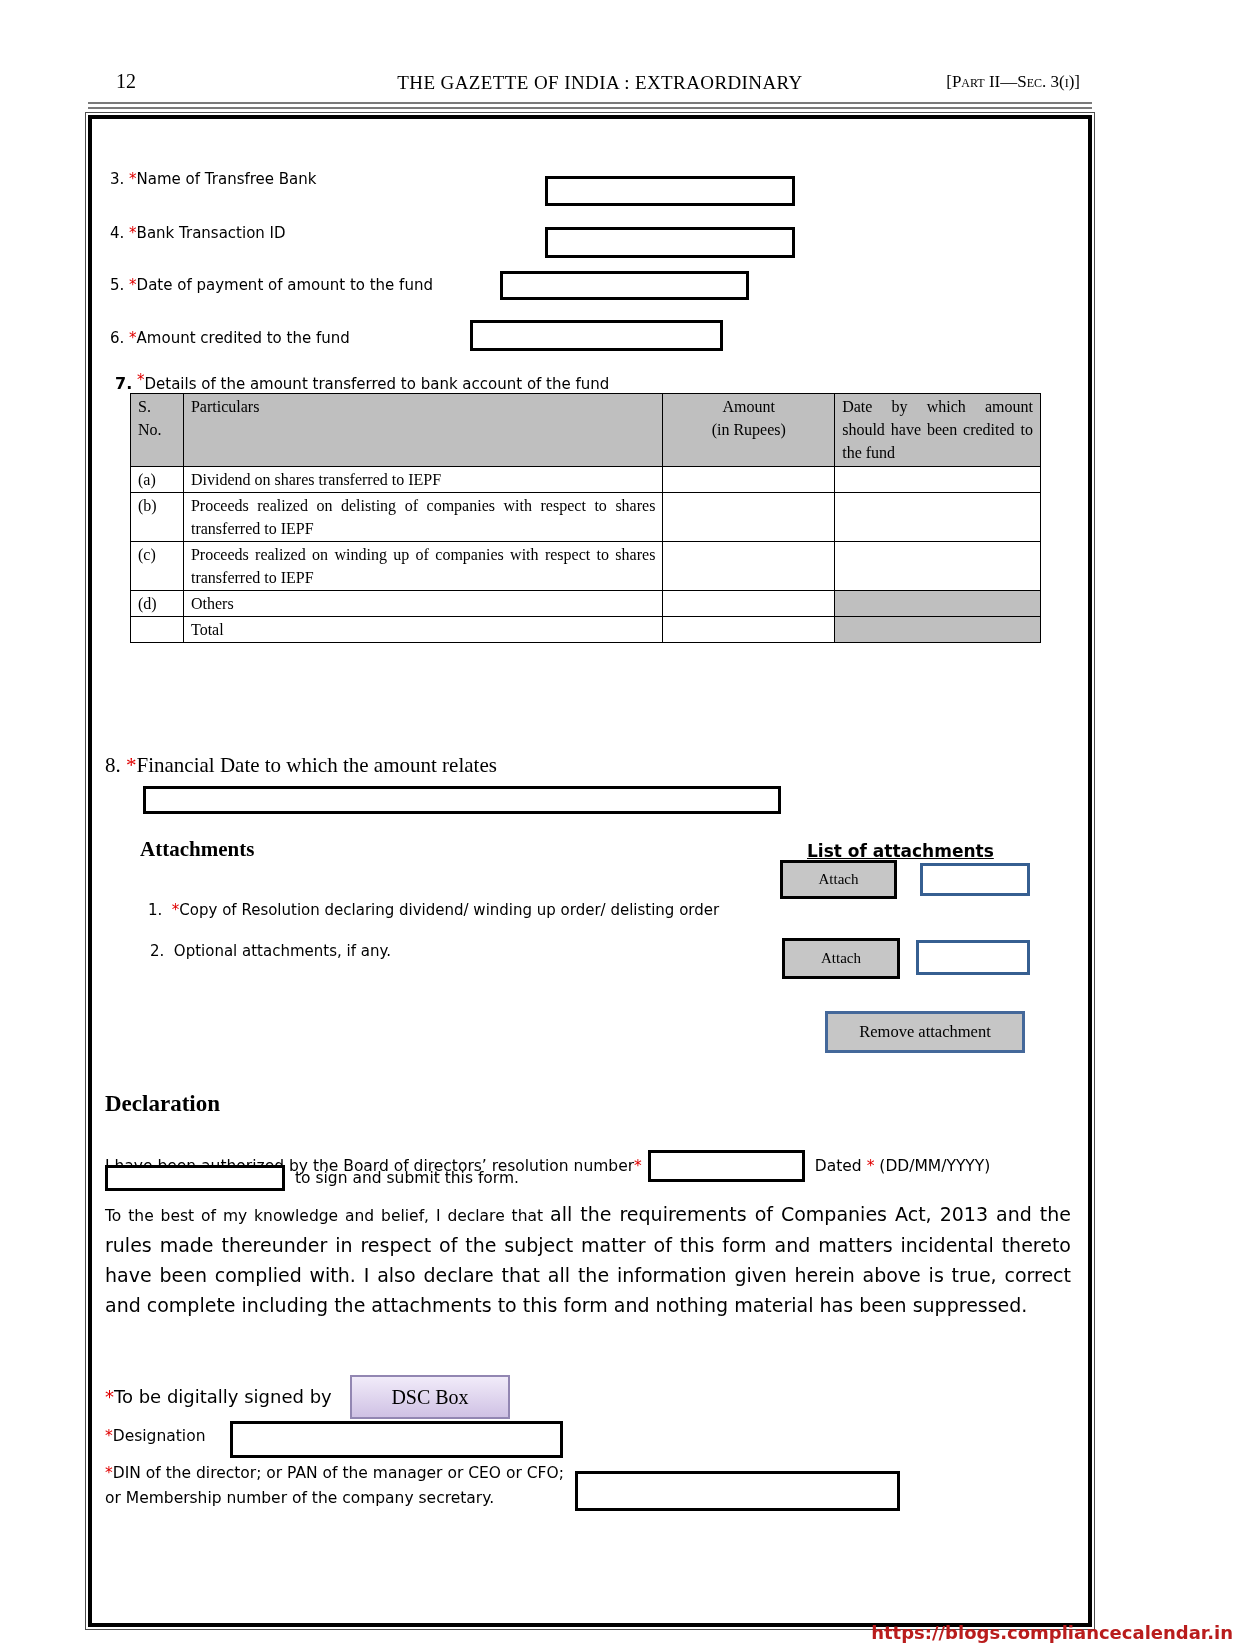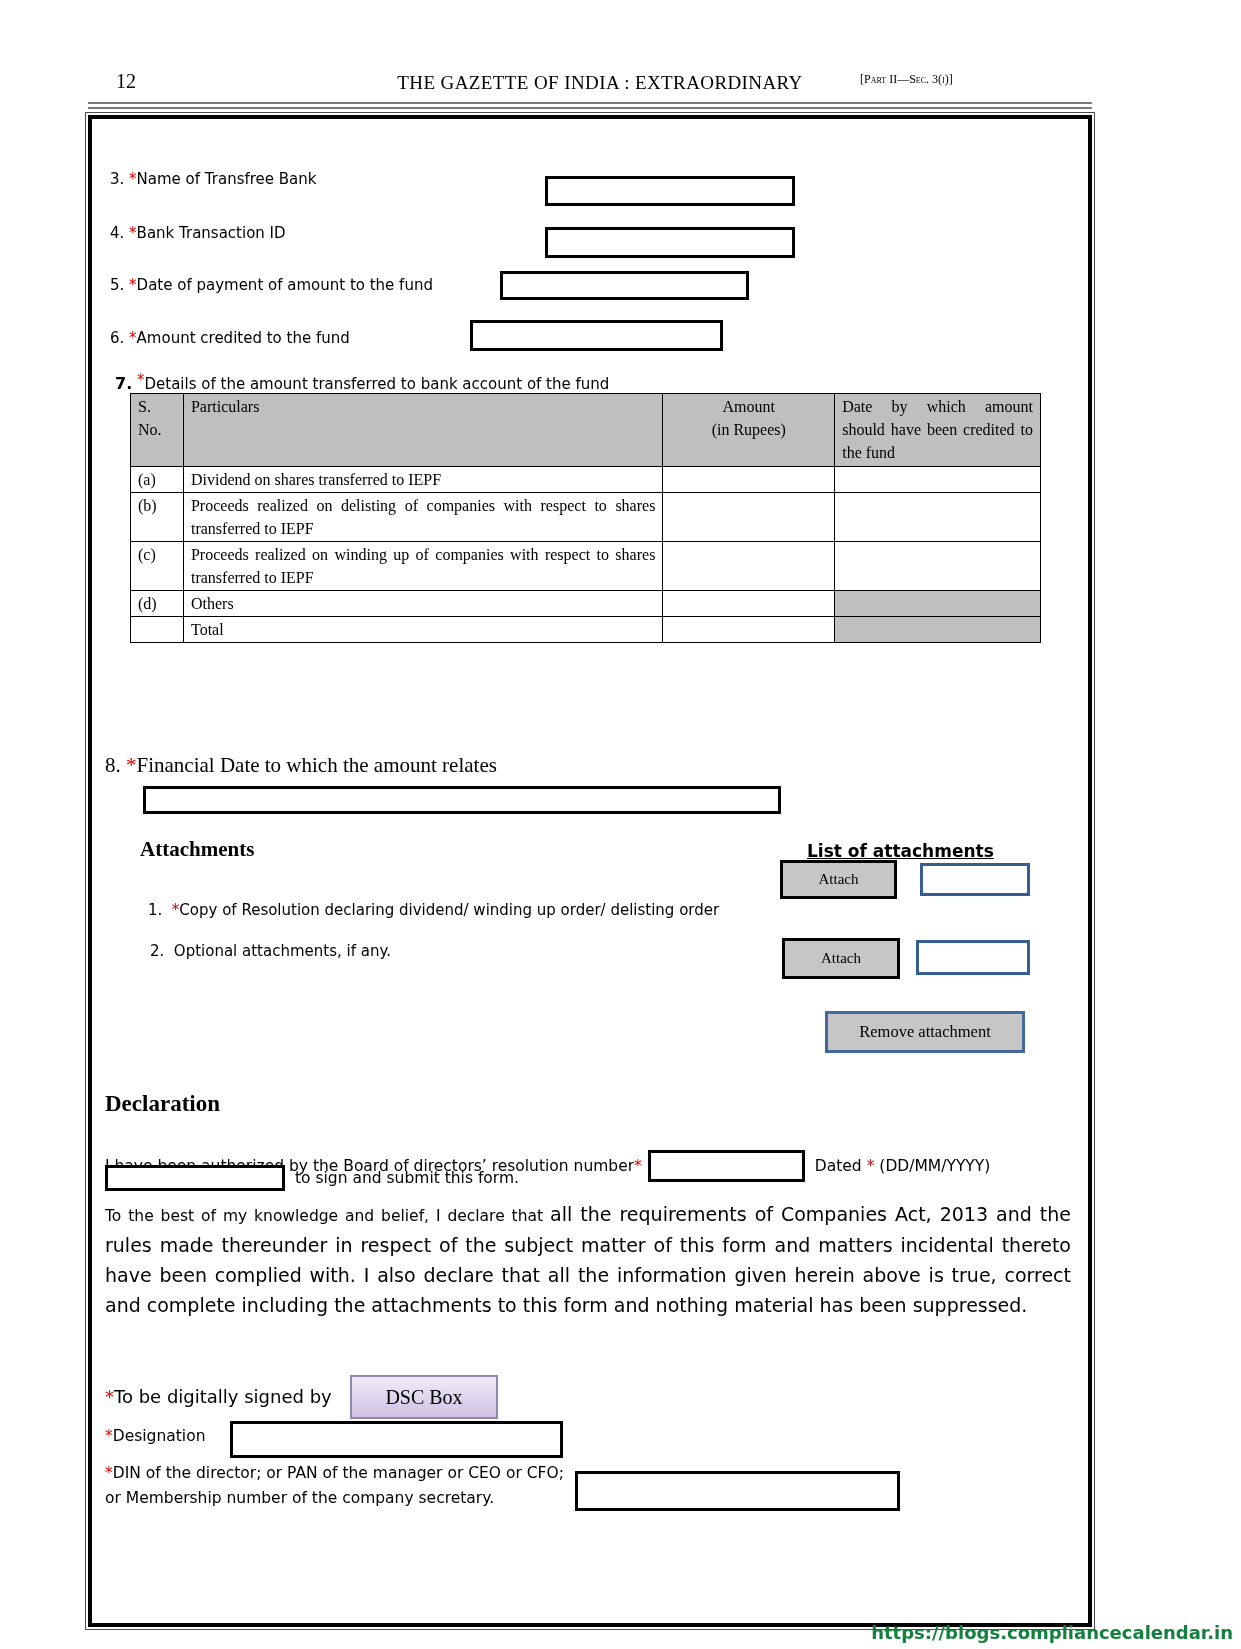--- a/index.html
+++ b/index.html
@@ -11,21 +11,21 @@
   .serif{font-family:"Liberation Serif", serif;}
   .sans{font-family:"DejaVu Sans", sans-serif;}
   .req{color:#e00000;}
   .sc{font-variant:small-caps;}
   .sup{position:relative;top:-4px;}
   .inputbox{position:absolute;background:#fff;border:3px solid #000;box-sizing:border-box;}
 
   
   #hdr-num{left:116px;top:70px;font-size:20px;}
   #hdr-title{left:300px;top:72px;width:600px;text-align:center;font-size:19px;letter-spacing:0.4px;}
-  #hdr-sec{left:860px;top:72px;width:220px;text-align:left;font-size:12px;}
+  #hdr-sec{left:860px;top:72px;width:220px;text-align:right;font-size:17px;}
   .rule{left:88px;width:1004px;height:2px;background:#7a7a7a;}
   #rule1{top:102px;} #rule2{top:107px;}
 
   
   #frame{left:88px;top:115px;width:1004px;height:1512px;border:4px solid #000;
          outline:1px solid #4d4d4d;outline-offset:2px;box-sizing:border-box;background:transparent;}
 
   
   .fld{font-size:15px;}
   #f3-label{left:110px;top:170px;}
@@ -78,32 +78,32 @@
   .decl-inline-box{display:inline-block;background:#fff;border:3px solid #000;box-sizing:border-box;}
   #decl-input1{width:157px;height:32px;margin:0 10px 0 6px;}
   #decl-input2{width:180px;height:26px;margin-right:10px;}
   .u{text-decoration:underline;}
   #decl-para{left:105px;top:1200px;width:966px;text-align:justify;line-height:29px;}
   .para-sm{font-size:15.5px;}
   .para-lg{font-size:19px;}
 
   
   #signed-label{left:105px;top:1386px;font-size:18px;}
-  #dsc-box{left:350px;top:1375px;width:148px;height:44px;
+  #dsc-box{left:350px;top:1375px;width:160px;height:44px;
            background:linear-gradient(180deg,#f1ebf9 0%,#cfc1e4 100%);
            border:2px solid #9286b2;box-sizing:border-box;
            display:flex;align-items:center;justify-content:center;
            font-family:"Liberation Serif",serif;font-size:20px;}
   #desig-label{left:105px;top:1427px;font-size:15.5px;}
   #desig-input{left:230px;top:1421px;width:333px;height:37px;}
   #din-label{left:105px;top:1461px;width:470px;font-size:15.5px;line-height:25px;}
   #din-input{left:575px;top:1471px;width:325px;height:40px;}
 
   
-  #footer-link{right:8px;top:1622px;font-size:18px;font-weight:bold;color:#15803d;text-decoration:none;}
+  #footer-link{right:8px;top:1622px;font-size:18px;font-weight:bold;color:#b91c1c;text-decoration:none;}
 </style>
 </head>
 <body>
 
 <div class="abs serif" id="hdr-num">12</div>
 <div class="abs serif" id="hdr-title">THE GAZETTE OF INDIA : EXTRAORDINARY</div>
 <div class="abs serif sc" id="hdr-sec">[Part II—Sec. 3(i)]</div>
 <div class="abs rule" id="rule1"></div>
 <div class="abs rule" id="rule2"></div>
 

